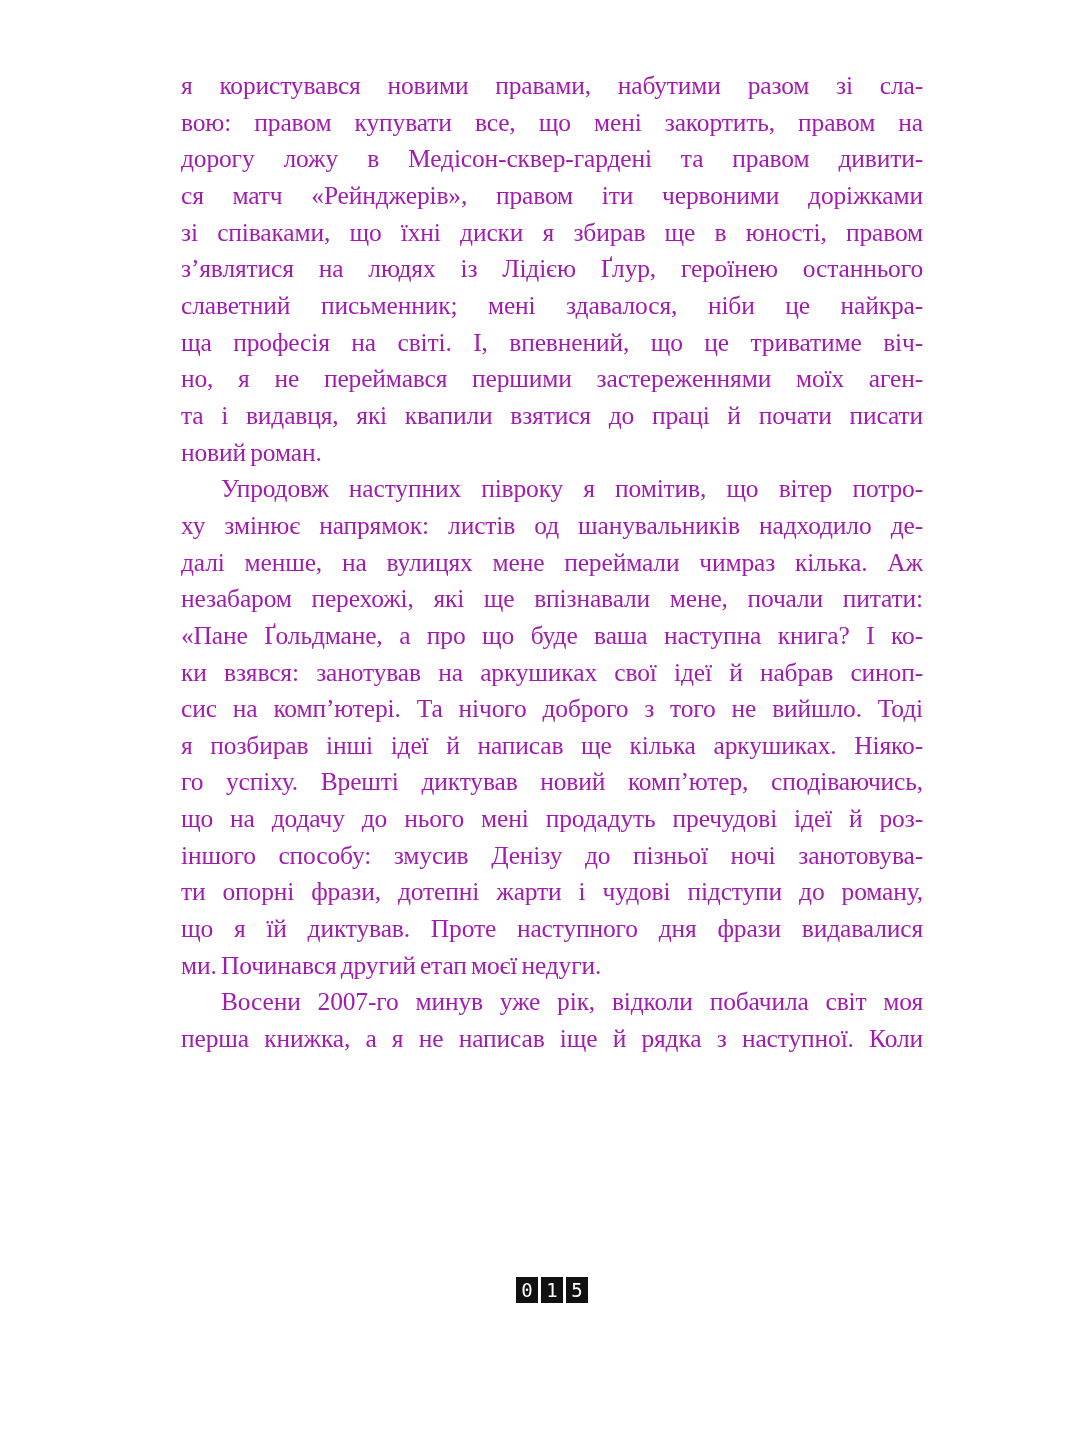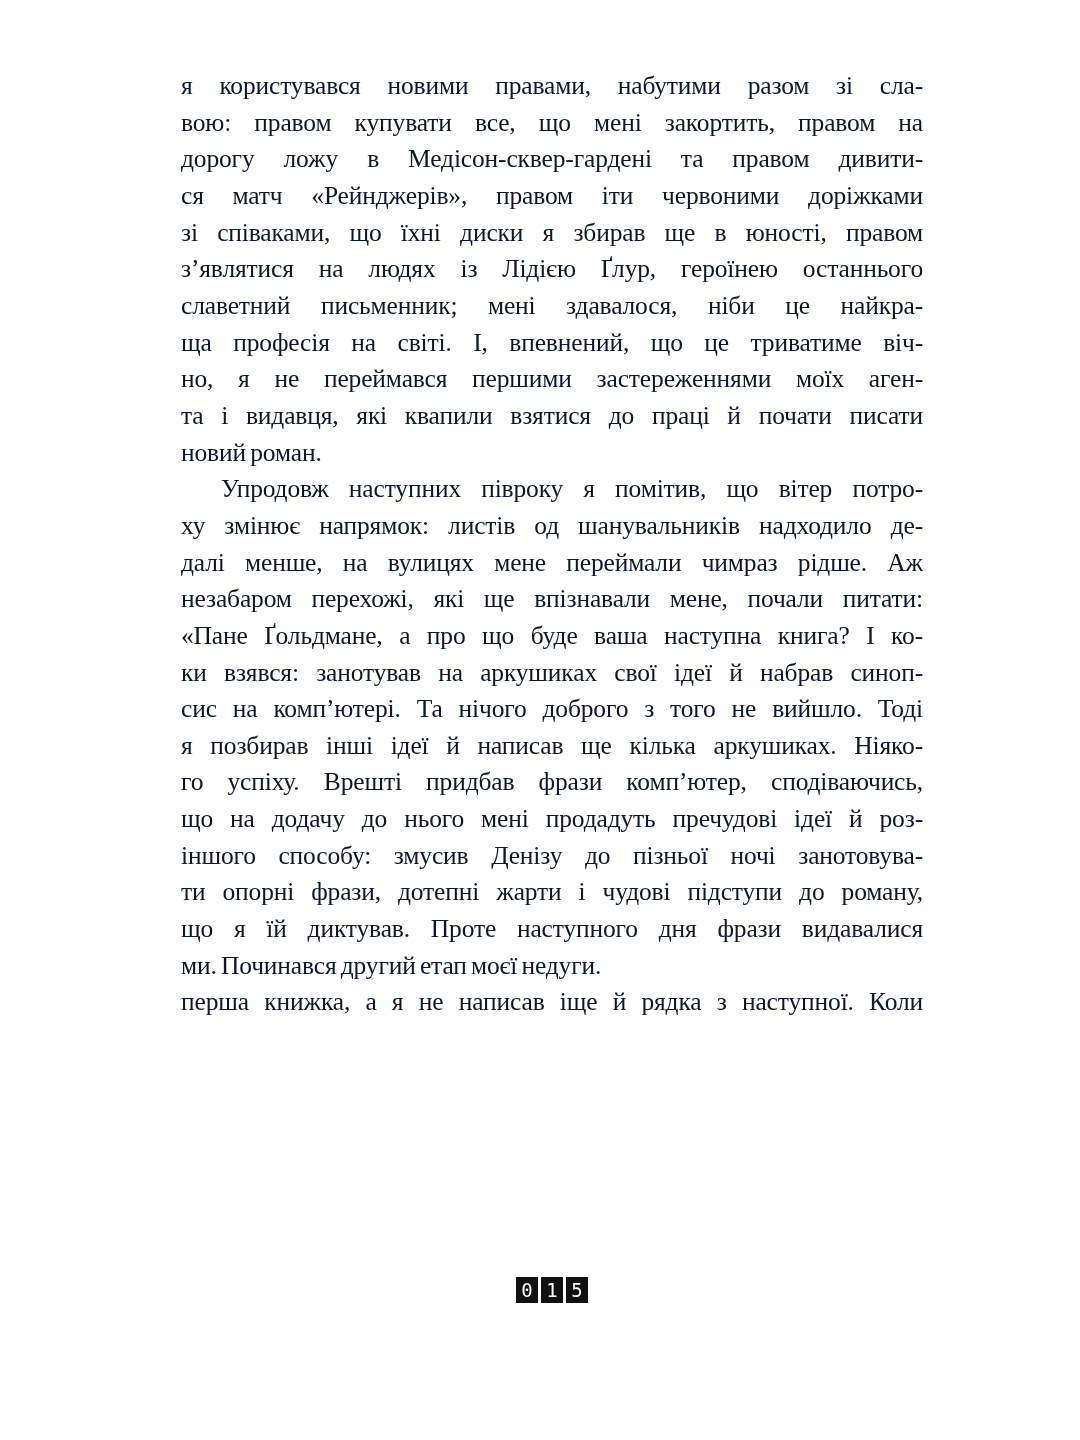--- a/index.html
+++ b/index.html
@@ -23,21 +23,21 @@
     width: 742px;
   }
   .line {
     font-size: 25.5px;
     line-height: 36.65px;
     letter-spacing: -0.15px;
     word-spacing: -2px;
     text-align: justify;
     text-align-last: justify;
     white-space: normal;
-    color: #0f172a;
+    color: #a21caf;
   }
   .line.indent {
     text-indent: 40px;
   }
   .line.para-end {
     text-align-last: left;
   }
   .folio {
     position: absolute;
     left: 181px;
@@ -73,33 +73,34 @@
     <div class="line">зі співаками, що їхні диски я збирав ще в юності, правом</div>
     <div class="line">з’являтися на людях із Лідією Ґлур, героїнею останнього</div>
     <div class="line">славетний письменник; мені здавалося, ніби це найкра-</div>
     <div class="line">ща професія на світі. І, впевнений, що це триватиме віч-</div>
     <div class="line">но, я не переймався першими застереженнями моїх аген-</div>
     <div class="line">та і видавця, які квапили взятися до праці й почати писати</div>
     <div class="line para-end">новий роман.</div>
 
     <div class="line indent">Упродовж наступних півроку я помітив, що вітер потро-</div>
     <div class="line">ху змінює напрямок: листів од шанувальників надходило де-</div>
-    <div class="line">далі менше, на вулицях мене переймали чимраз рідше. Аж</div>
+    <div class="line">далі менше, на вулицях мене переймали чимраз кілька. Аж</div>
     <div class="line">незабаром перехожі, які ще впізнавали мене, почали питати:</div>
     <div class="line">«Пане Ґольдмане, а про що буде ваша наступна книга? І ко-</div>
     <div class="line">ки взявся: занотував на аркушиках свої ідеї й набрав синоп-</div>
     <div class="line">сис на комп’ютері. Та нічого доброго з того не вийшло. Тоді</div>
     <div class="line">я позбирав інші ідеї й написав ще кілька аркушиках. Ніяко-</div>
-    <div class="line">го успіху. Врешті придбав фрази комп’ютер, сподіваючись,</div>
+    <div class="line">го успіху. Врешті диктував новий комп’ютер, сподіваючись,</div>
     <div class="line">що на додачу до нього мені продадуть пречудові ідеї й роз-</div>
     <div class="line">іншого способу: змусив Денізу до пізньої ночі занотовува-</div>
     <div class="line">ти опорні фрази, дотепні жарти і чудові підступи до роману,</div>
     <div class="line">що я їй диктував. Проте наступного дня фрази видавалися</div>
     <div class="line para-end">ми. Починався другий етап моєї недуги.</div>
 
+    <div class="line indent">Восени 2007-го минув уже рік, відколи побачила світ моя</div>
     <div class="line">перша книжка, а я не написав іще й рядка з наступної. Коли</div>
   </div>
 
   <div class="folio">
     <span class="folio-digit">0</span>
     <span class="folio-digit">1</span>
     <span class="folio-digit">5</span>
   </div>
 
 </div>

